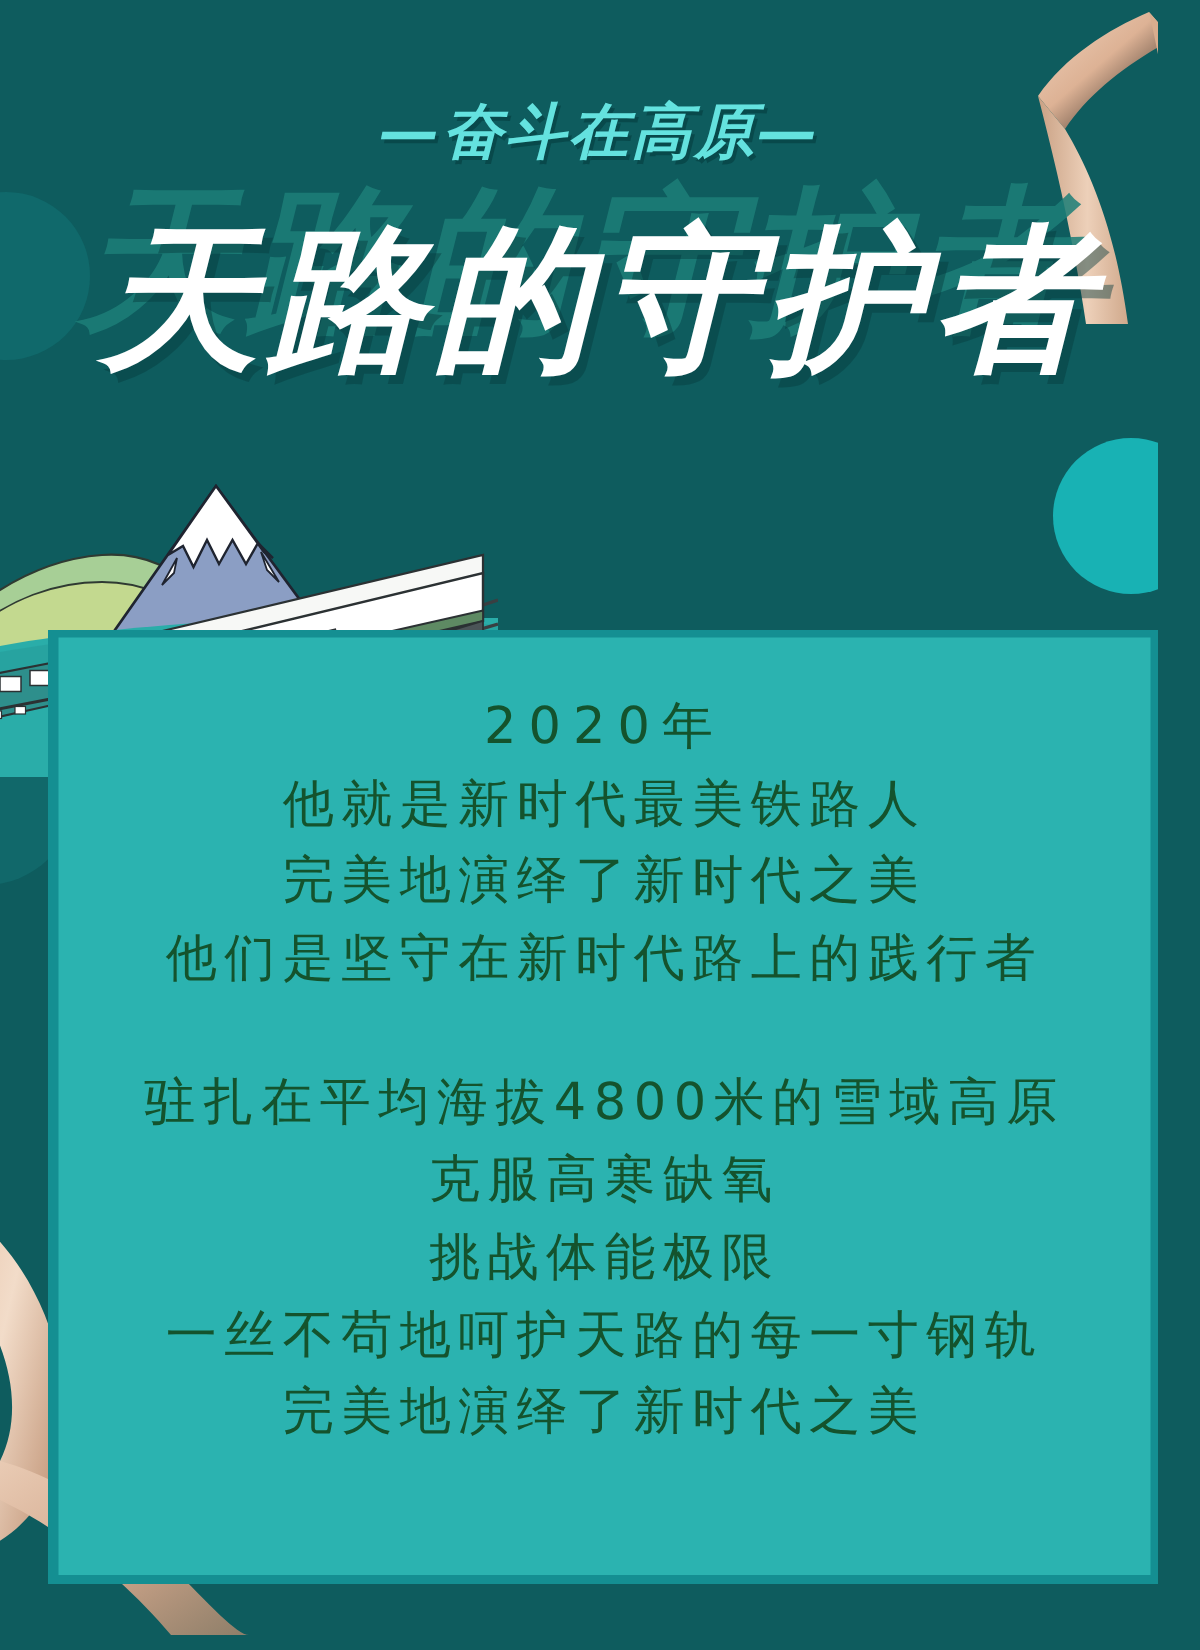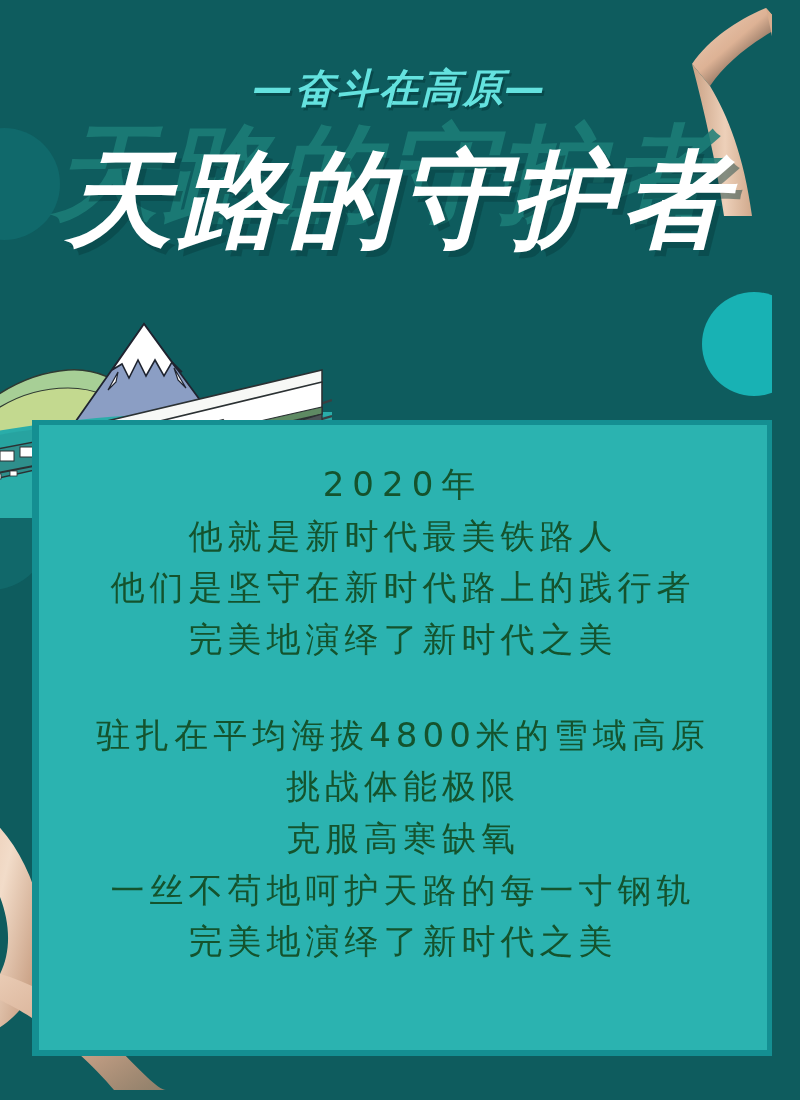--- a/index.html
+++ b/index.html
@@ -224,28 +224,28 @@
     <path d="M58 218 L340 142" stroke="#3a3f42" stroke-width="2.4" fill="none"></path>
     <path d="M96 228 L340 158" stroke="#3a3f42" stroke-width="2.4" fill="none"></path>
   </svg>
 
   <div class="card">
     <div class="card-inner">
 
       <div class="para">
         <div class="line num">2020年</div>
         <div class="line">他就是新时代最美铁路人</div>
+        <div class="line">完美地演绎了新时代之美</div>
         <div class="line">他们是坚守在新时代路上的践行者</div>
-        <div class="line">完美地演绎了新时代之美</div>
       </div>
 
       <div class="para">
         <div class="line">驻扎在平均海拔4800米的雪域高原</div>
+        <div class="line">克服高寒缺氧</div>
         <div class="line">挑战体能极限</div>
-        <div class="line">克服高寒缺氧</div>
         <div class="line">一丝不苟地呵护天路的每一寸钢轨</div>
         <div class="line">完美地演绎了新时代之美</div>
       </div>
 
     </div>
   </div>
 
 </div>
 
 </body></html>

